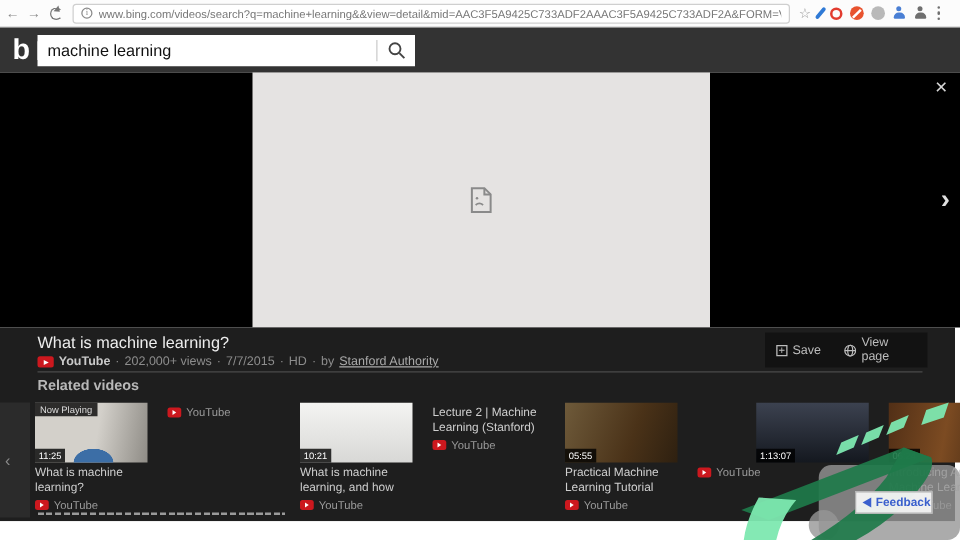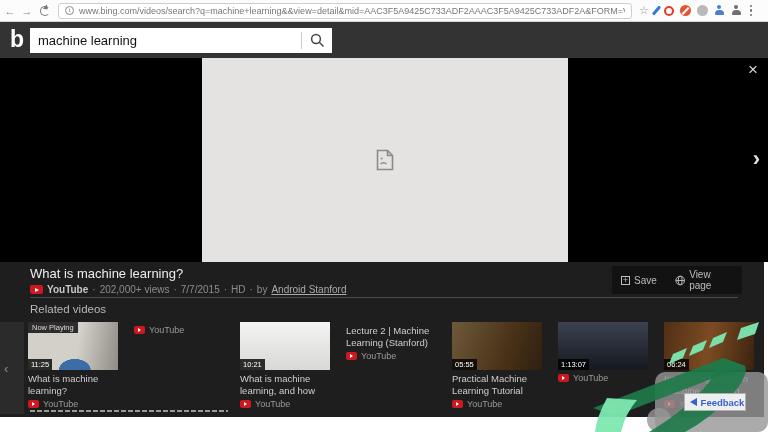--- a/index.html
+++ b/index.html
@@ -64,21 +64,21 @@
   .v-meta .src { color:#c9c9c9; font-weight:bold; }
   .v-meta .author { color:#aaa; text-decoration:underline; cursor:pointer; }
   .actions { position:absolute; right:22px; top:4px; width:130px; height:28px; background:#121212;
     display:flex; align-items:center; }
   .act-btn { display:flex; align-items:center; gap:4px; color:#bdbdbd; font-size:10px;
     padding:0 9px; height:100%; cursor:pointer; }
   .save-ic { position:relative; width:9px; height:9px; border:1px solid #bdbdbd; color:#bdbdbd;
     font-size:9px; line-height:7px; text-align:center; }
   .divider { position:absolute; left:30px; top:35px; width:708px; height:1px; background:#4a4a4a; }
 
-  .rel-heading { position:absolute; left:30px; top:41px; color:#b8b8b8; font-size:11.5px; }
+  .rel-heading { position:absolute; left:30px; top:41px; color:#b8b8b8; font-size:11.5px;font-weight:bold; }
   .prev-strip { position:absolute; left:0; top:60px; width:24px; height:92px; background:#2b2b2b;
     display:flex; align-items:center; cursor:pointer; }
   .prev-strip span { color:#8a8a8a; font-size:13px; margin-left:4px; }
 
   .cards { position:absolute; left:28px; top:60px; width:740px; height:90px; display:flex; gap:16px; overflow:hidden; }
   .card { flex:0 0 90px; cursor:pointer; }
   .thumb { position:relative; width:90px; height:48px; background:#222; }
   .badge { position:absolute; left:0; top:0; background:rgba(15,15,15,.85); color:#ddd;
     font-size:7.5px; padding:1px 4px; }
   .badge:empty { display:none; }
@@ -91,21 +91,21 @@
   .yt-ic::after { content:""; border:2px solid transparent; border-left:3.5px solid #fff; margin-left:2px; }
 
   
   .t0 { background:
         radial-gradient(ellipse 26px 18px at 52% 100%, #3c6ea6 60%, transparent 62%),
         linear-gradient(100deg,#d3d0ca 55%,#8f8c86 100%); }
   .t1 { background:linear-gradient(#2a3a52,#0c1220 75%); }
   .t2 { background:linear-gradient(#f4f4f2,#d8d8d6); }
   .t3 { background:radial-gradient(ellipse at 50% 55%, #2c2f35 0 18%, transparent 20%), linear-gradient(#1a1c20,#08090b); }
   .t4 { background:linear-gradient(110deg,#6e5a3a,#4a3218 60%,#2e2010); }
-  .t5 { background:linear-gradient(#3c4250,#14181f); }
+  .t5 { background:linear-gradient(#3c4250,#14181f);margin-left:47px; }
   .t6 { background:linear-gradient(100deg,#512f16,#7c4b22 50%,#3a2310);padding-left:48px; }
   .t7 { background:linear-gradient(120deg,#0f2e2a,#2c5a4e 55%,#112730); }
 
   .scrollbar { position:absolute; left:30px; top:148px; width:198px; height:2px;
     background:repeating-linear-gradient(90deg,#9a9a9a 0 5px,transparent 5px 7px); }
 
   
   .watermark { position:absolute; right:0; bottom:0; width:175px; height:112px; pointer-events:none; z-index:5; }
   .feedback-btn { position:absolute; left:684px; top:393px; width:62px; height:18px; z-index:9;
     background:rgba(246,246,246,.95); border:1px solid #b0b0b0; display:flex; align-items:center;
@@ -175,21 +175,21 @@
       <span class="yt-badge"></span>
       <span class="src">YouTube</span>
       <span>·</span>
       <span>202,000+ views</span>
       <span>·</span>
       <span>7/7/2015</span>
       <span>·</span>
       <span>HD</span>
       <span>·</span>
       <span>by</span>
-      <span class="author">Android Stanford</span>
+      <span class="author">Stanford Authority</span>
     </div>
     <div class="actions">
       <div class="act-btn">
         <span class="save-ic">+</span>
         <span>Save</span>
       </div>
       <div class="act-btn">
         <svg width="11" height="11" viewBox="0 0 12 12">
           <circle cx="6" cy="6" r="5" fill="none" stroke="#bdbdbd" stroke-width="1.1"></circle>
           <ellipse cx="6" cy="6" rx="2.3" ry="5" fill="none" stroke="#bdbdbd" stroke-width="1.1"></ellipse>

